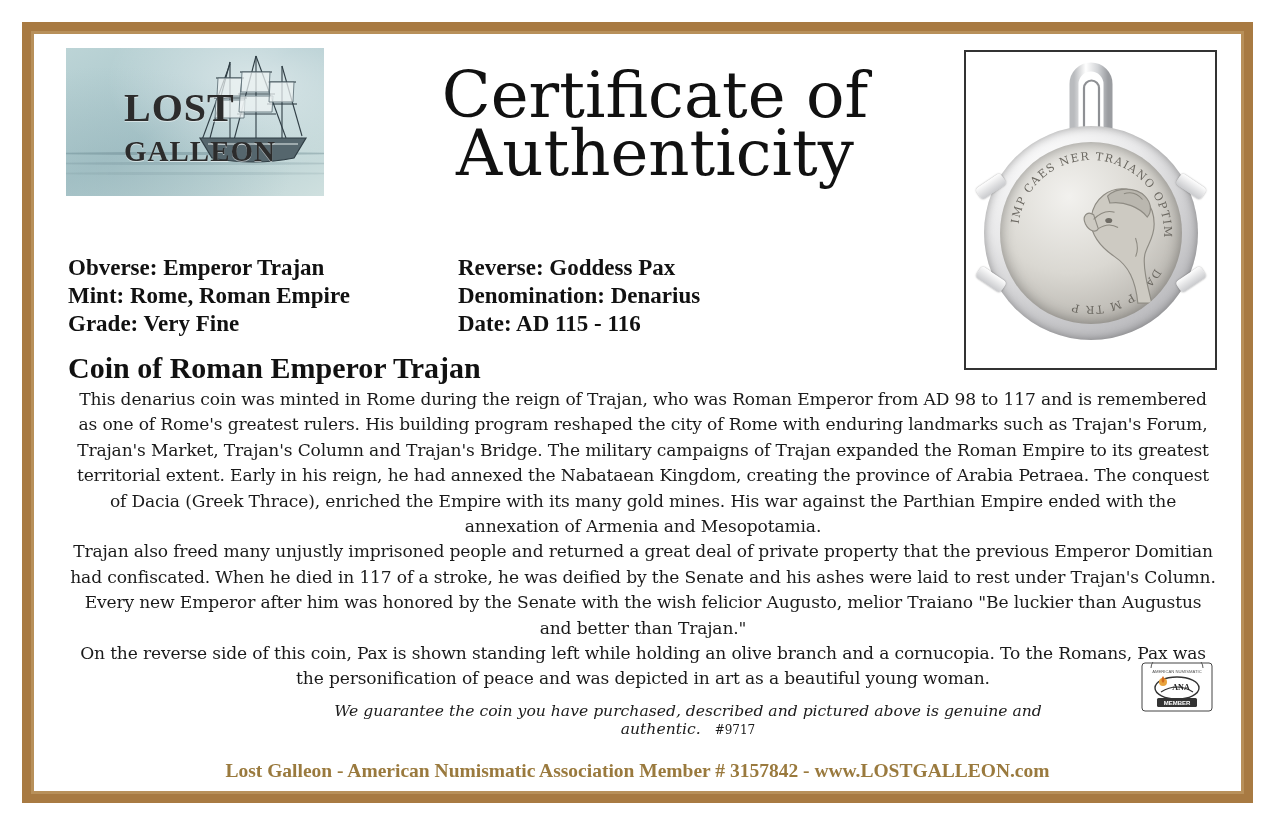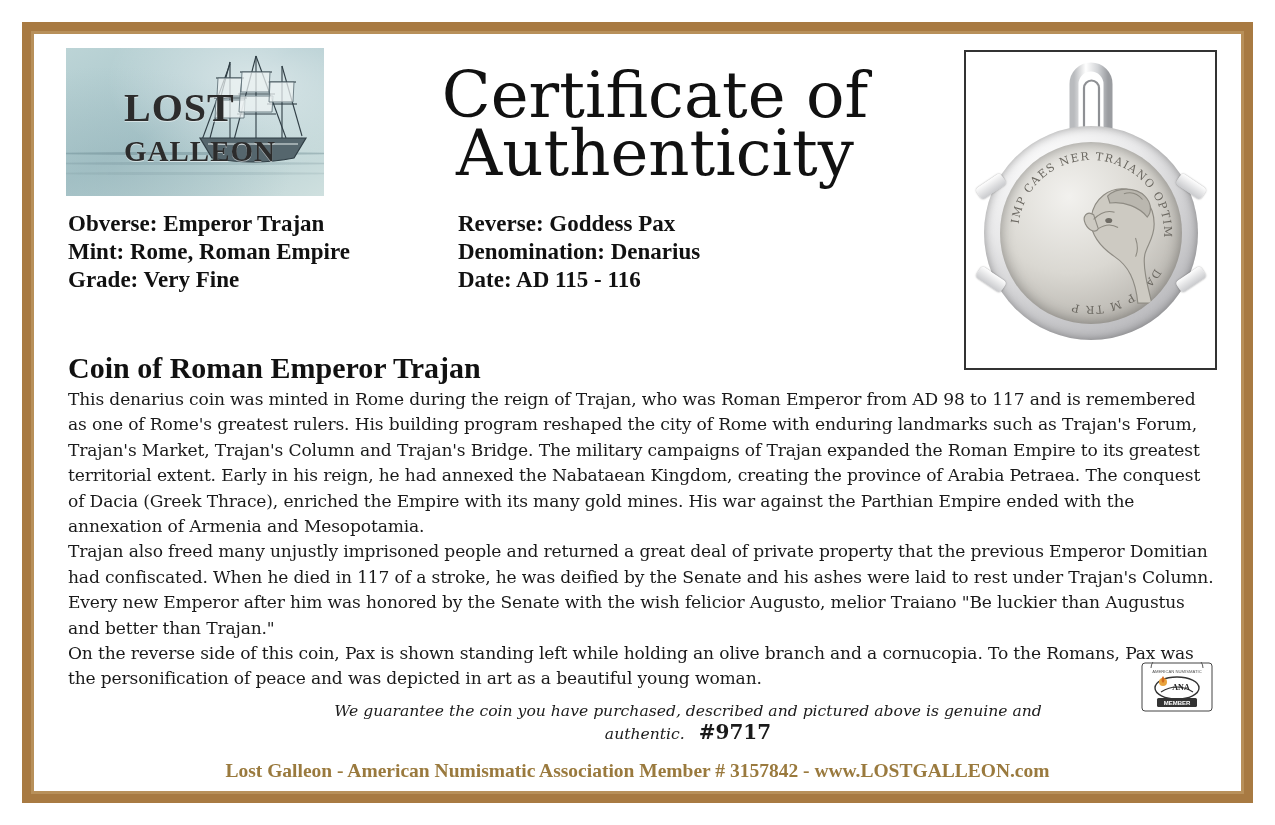--- a/index.html
+++ b/index.html
@@ -138,21 +138,21 @@
   }
   .prong {
     position:absolute;
     background: linear-gradient(#fdfdfd,#c9cacd);
     border-radius: 4px;
     box-shadow: 0 0 2px rgba(0,0,0,.4);
   }
 
   
   .attrs { position:absolute; left: 28px; top: 176px; width: 800px; }
-  .attr-col { display:inline-block; vertical-align: top; }
+  .attr-col { display:inline-block; vertical-align: top; margin-top: 44px; }
   .attr-col.left { width: 390px; }
   .attr-col.right { width: 400px; }
   .attr-line {
     font-family: "Liberation Serif", serif;
     font-weight: bold;
     font-size: 23px;
     line-height: 28px;
     color: #111111;
     white-space: nowrap;
   }
@@ -165,39 +165,39 @@
     font-size: 30px;
     font-weight: bold;
     color: #111111;
   }
   .article p {
     margin: 0;
     font-family: "DejaVu Serif", serif;
     font-size: 17.1px;
     line-height: 25.4px;
     color: #1a1a1a;
-    text-align: left;
+    text-align: center;
     letter-spacing: -0.15px;
   }
 
   
   .guarantee {
     position:absolute;
     left: 238px; top: 668px;
     width: 820px;
     text-align: center;
     font-family: "DejaVu Serif", serif;
     font-style: italic;
     font-size: 15.6px;
     color: #1a1a1a;
   }
   .guarantee .serial {
     font-style: normal;
-    font-weight: bold;
-    font-size: 20px;
+    font-weight: normal;
+    font-size: 12px;
     margin-left: 14px;
   }
 
   
   .ana {
     position:absolute;
     right: 22px; bottom: 22px;
     width: 72px; height: 50px;
   }
 

